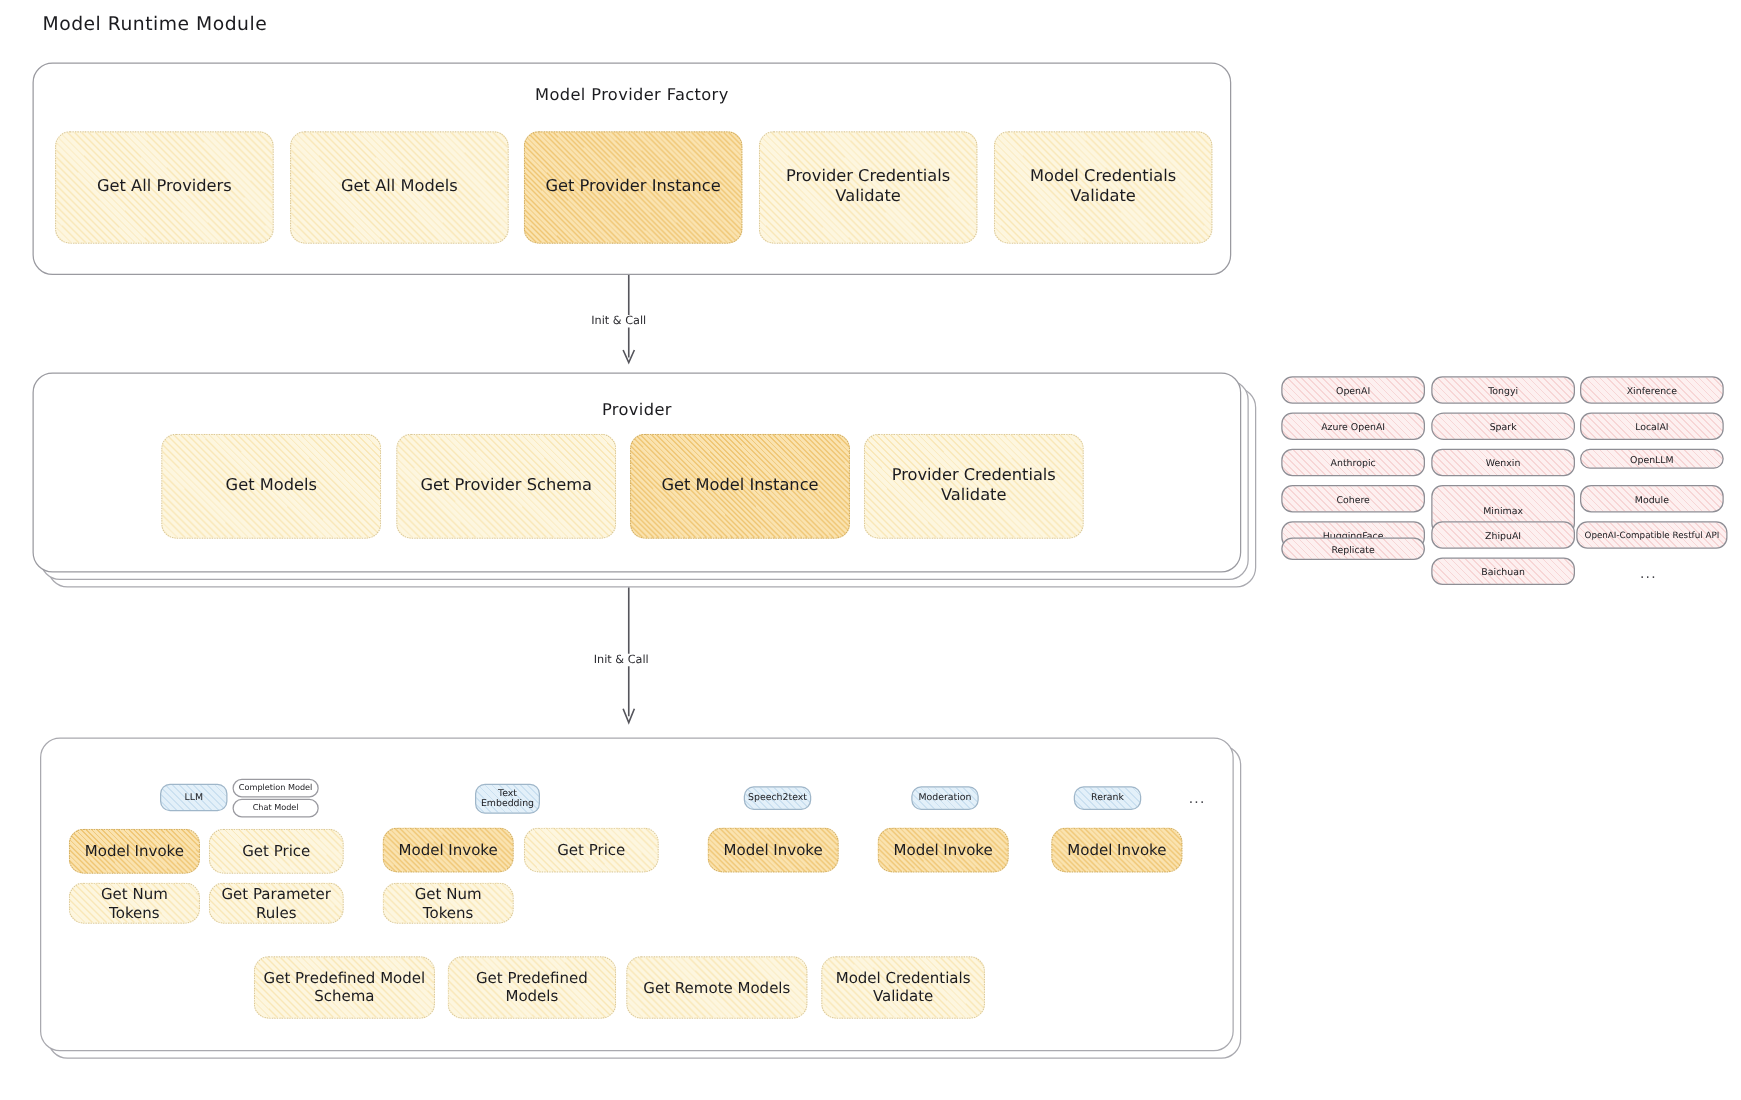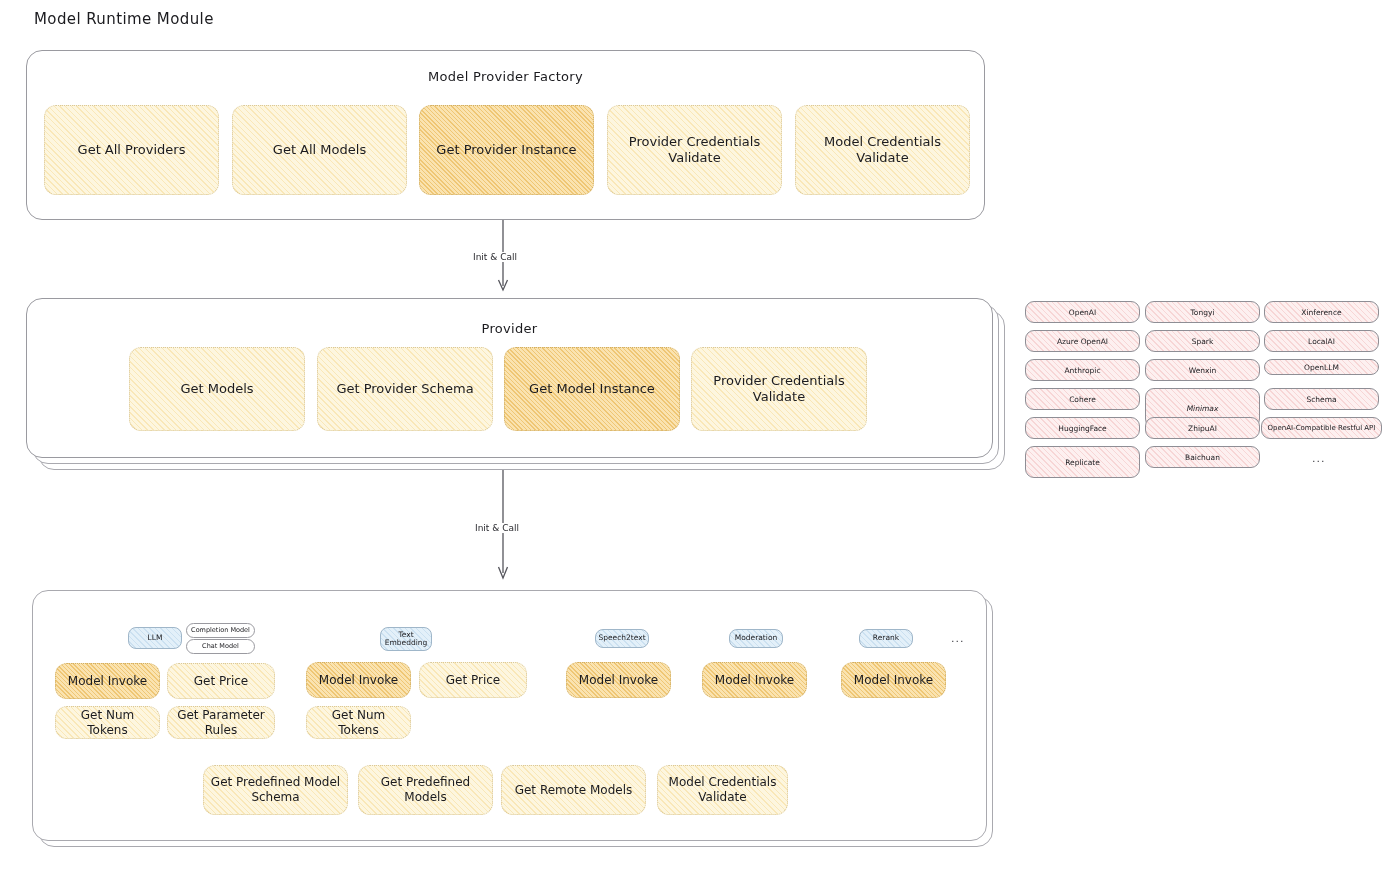--- a/index.html
+++ b/index.html
@@ -154,33 +154,33 @@
   <div class="node" style="left:129px; top:347px; width:176px; height:84px; font-size:13px; z-index:2;">Get Models</div>
   <div class="node" style="left:317px; top:347px; width:176px; height:84px; font-size:13px; z-index:2;">Get Provider Schema</div>
   <div class="node hl" style="left:504px; top:347px; width:176px; height:84px; font-size:13px; z-index:2;">Get Model Instance</div>
   <div class="node" style="left:691px; top:347px; width:176px; height:84px; font-size:13px; z-index:2;">Provider Credentials Validate</div>
 
   <div class="chip" style="left:1025px; top:301px; width:115px; height:22px;">OpenAI</div>
   <div class="chip" style="left:1025px; top:330px; width:115px; height:22px;">Azure OpenAI</div>
   <div class="chip" style="left:1025px; top:359px; width:115px; height:22px;">Anthropic</div>
   <div class="chip" style="left:1025px; top:388px; width:115px; height:22px;">Cohere</div>
   <div class="chip" style="left:1025px; top:417px; width:115px; height:22px;">HuggingFace</div>
-  <div class="chip" style="left:1025px; top:446px; width:115px; height:32px;">Replicate</div>
+  <div class="chip" style="left:1025px; top:430px; width:115px; height:18px;">Replicate</div>
 
   <div class="chip" style="left:1145px; top:301px; width:115px; height:22px;">Tongyi</div>
   <div class="chip" style="left:1145px; top:330px; width:115px; height:22px;border-radius:10px;">Spark</div>
   <div class="chip" style="left:1145px; top:359px; width:115px; height:22px;">Wenxin</div>
-  <div class="chip" style="left:1145px; top:388px; width:115px; height:40px;font-style:italic;">Minimax</div>
+  <div class="chip" style="left:1145px; top:388px; width:115px; height:40px;">Minimax</div>
   <div class="chip" style="left:1145px; top:417px; width:115px; height:22px;">ZhipuAI</div>
   <div class="chip" style="left:1145px; top:446px; width:115px; height:22px;">Baichuan</div>
 
   <div class="chip" style="left:1264px; top:301px; width:115px; height:22px;">Xinference</div>
   <div class="chip" style="left:1264px; top:330px; width:115px; height:22px;">LocalAI</div>
   <div class="chip" style="left:1264px; top:359px; width:115px; height:16px;">OpenLLM</div>
-  <div class="chip" style="left:1264px; top:388px; width:115px; height:22px;">Schema</div>
+  <div class="chip" style="left:1264px; top:388px; width:115px; height:22px;">Module</div>
   <div class="chip" style="left:1261px; top:417px; width:121px; height:22px; font-size:7px;">OpenAI-Compatible Restful API</div>
   <div class="ellipsis" style="left:1312px; top:452px;">...</div>
 
   <svg class="arrow-svg" style="left:494px; top:470px; width:20px; height:115px;">
     <line x1="9" y1="0" x2="9" y2="103" stroke="#55555c" stroke-width="1.3"></line>
     <path d="M4.5 97 L9 108 L13.5 97" fill="none" stroke="#55555c" stroke-width="1.3"></path>
   </svg>
   <div class="arrow-label" style="left:471px; top:523px;">Init &amp; Call</div>
 
   <div class="stack-layer" style="left:38px; top:596px; width:955px; height:251px;"></div>

